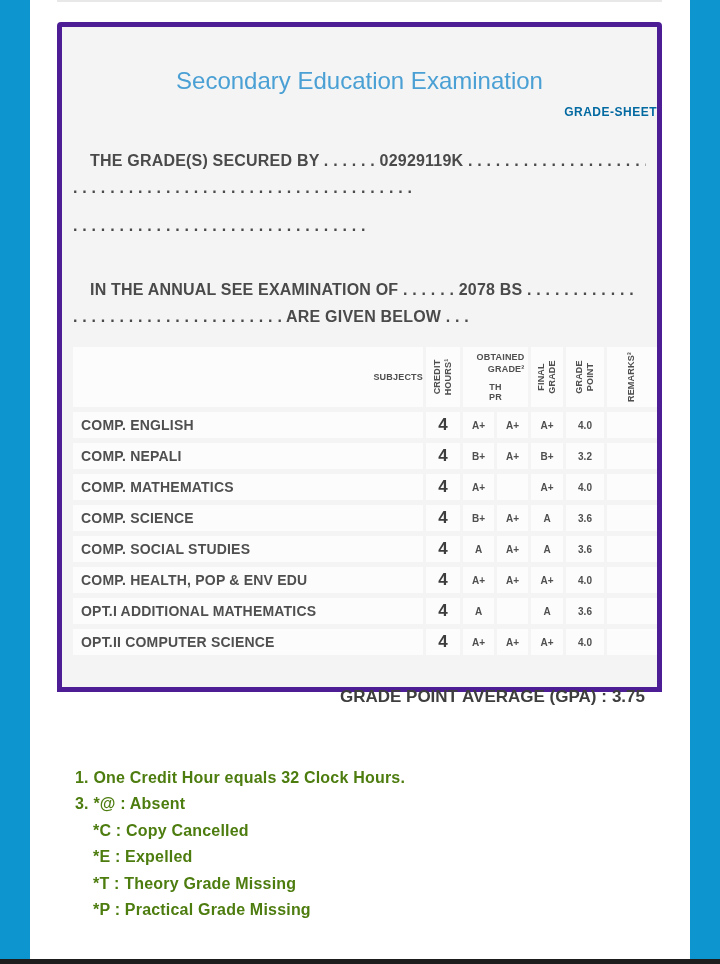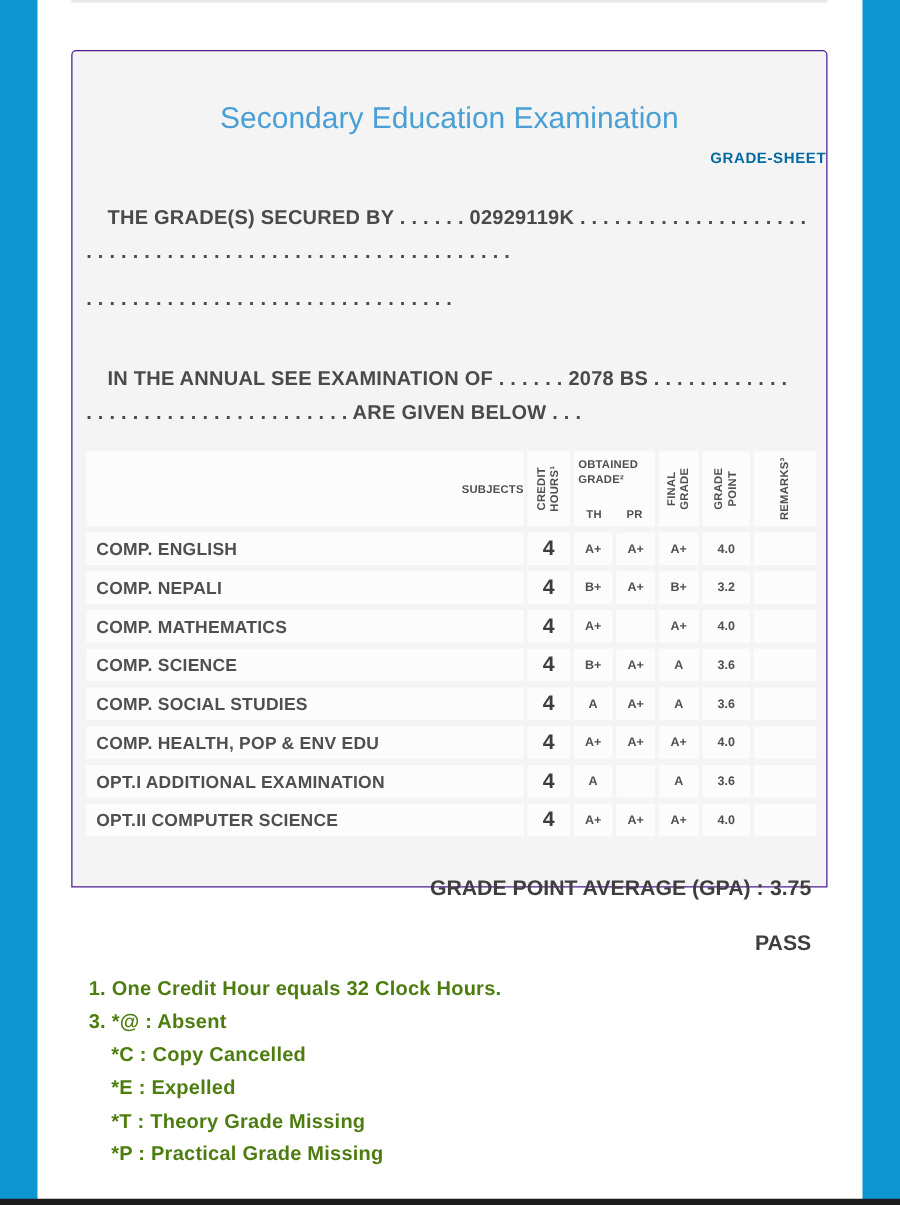--- a/index.html
+++ b/index.html
@@ -11,24 +11,24 @@
     position: relative;
   }
   .side-strip { position: absolute; top: 0; width: 30px; height: 964px; background: #0d95d0; }
   .side-strip.left { left: 0; }
   .side-strip.right { right: 0; }
   .top-edge-line { position: absolute; top: 0; left: 57px; width: 605px; height: 2px; background: #e8e8e8; }
   .bottom-bar { position: absolute; bottom: 0; left: 0; width: 720px; height: 5px; background: #1d1d1d; z-index: 10; }
 
   .card {
     position: absolute;
-    left: 57px; top: 40px;
+    left: 57px; top: 22px;
     width: 605px; height: 670px;
     background: #f4f4f4;
-    border: 1px solid #4c1d95;
+    border: 5px solid #4c1d95;
     border-radius: 4px 4px 0 0;
   }
 
   .doc-title {
     position: absolute; top: 40px; left: 0; width: 100%;
     text-align: center;
     font-size: 24px; font-weight: 400;
     color: #4aa0d4;
   }
   .doc-subtitle {
@@ -65,22 +65,22 @@
   th.h-subjects { text-align: right; padding-left: 8px; }
   th.rot { position: relative; }
   th.rot .rot-inner {
     position: absolute; left: 50%; top: 50%;
     transform: translate(-50%, -50%) rotate(-90deg);
     width: 56px; text-align: center; line-height: 1.25;
     display: block;
   }
   th.h-obt { vertical-align: middle; padding: 0; }
   .obt-wrap { display: flex; flex-direction: column; justify-content: space-between; height: 56px; padding: 3px 0; }
-  .obt-title { width: 58px; margin: 0 auto; text-align: left; line-height: 1.3; }
-  .obt-sub { display: flex; }
+  .obt-title { width: 58px; margin: 0 auto; text-align: right; line-height: 1.3; }
+  .obt-sub { display: flex; flex-direction: column; }
   .obt-sub span { flex: 1; text-align: center; }
 
   .gpa-line, .pass-line {
     position: absolute; right: 12px; left: 12px;
     text-align: right;
     font-size: 17px; font-weight: 700; color: #3e3e3e;
   }
   .gpa-line { top: 660px; }
   .pass-line { top: 704px; }
   .gpa-line .gpa-value { margin-left: 5px; }
@@ -204,21 +204,21 @@
       <tr>
         <td class="subject">COMP. HEALTH, POP &amp; ENV EDU</td>
         <td class="credit">4</td>
         <td>A+</td>
         <td>A+</td>
         <td>A+</td>
         <td>4.0</td>
         <td></td>
       </tr>
       <tr>
-        <td class="subject">OPT.I ADDITIONAL EXAMINATION</td>
+        <td class="subject">OPT.I ADDITIONAL MATHEMATICS</td>
         <td class="credit">4</td>
         <td>A</td>
         <td></td>
         <td>A</td>
         <td>3.6</td>
         <td></td>
       </tr>
       <tr>
         <td class="subject">OPT.II COMPUTER SCIENCE</td>
         <td class="credit">4</td>
@@ -227,21 +227,20 @@
         <td>A+</td>
         <td>4.0</td>
         <td></td>
       </tr>
     </tbody>
   </table>
 
   <div class="gpa-line">
     <span>GRADE POINT AVERAGE (GPA) :</span><span class="gpa-value">3.75</span>
   </div>
-  <div class="pass-line">PASS</div>
 
   <div class="footnotes">
     <div class="fn-line">1. One Credit Hour equals 32 Clock Hours.</div>
     <div class="fn-line">3. *@ : Absent</div>
     <div class="fn-line indent">*C : Copy Cancelled</div>
     <div class="fn-line indent">*E : Expelled</div>
     <div class="fn-line indent">*T : Theory Grade Missing</div>
     <div class="fn-line indent">*P : Practical Grade Missing</div>
   </div>
 

